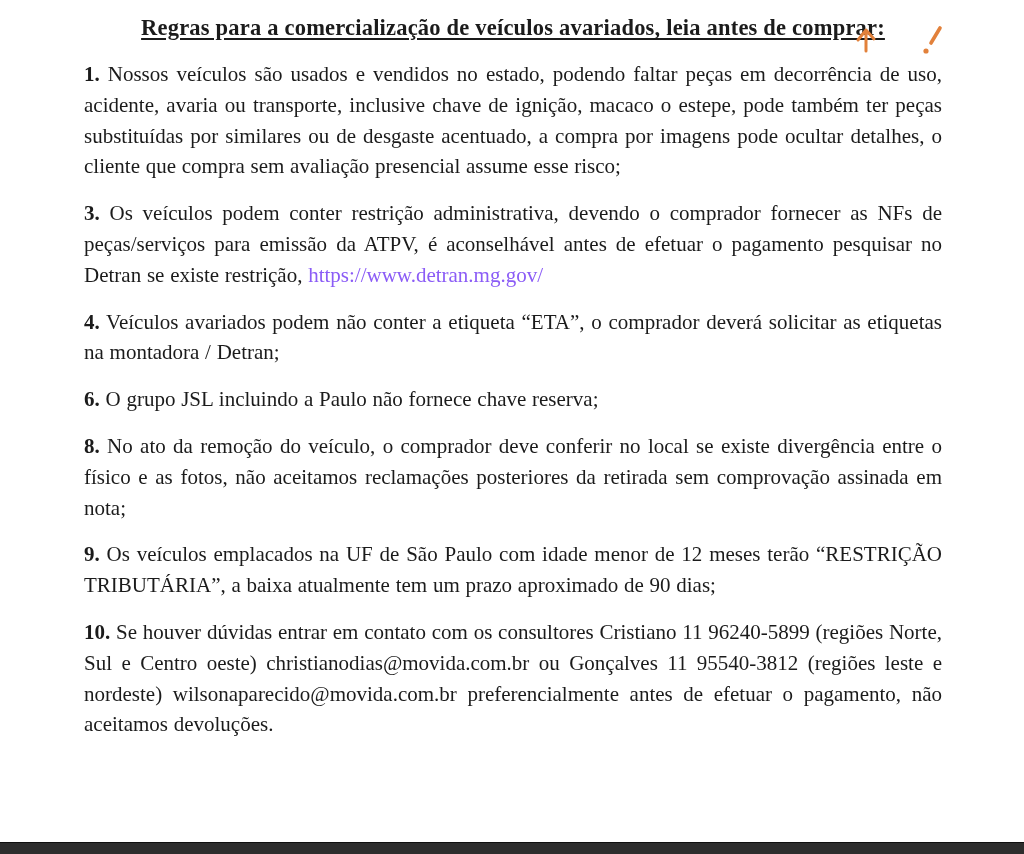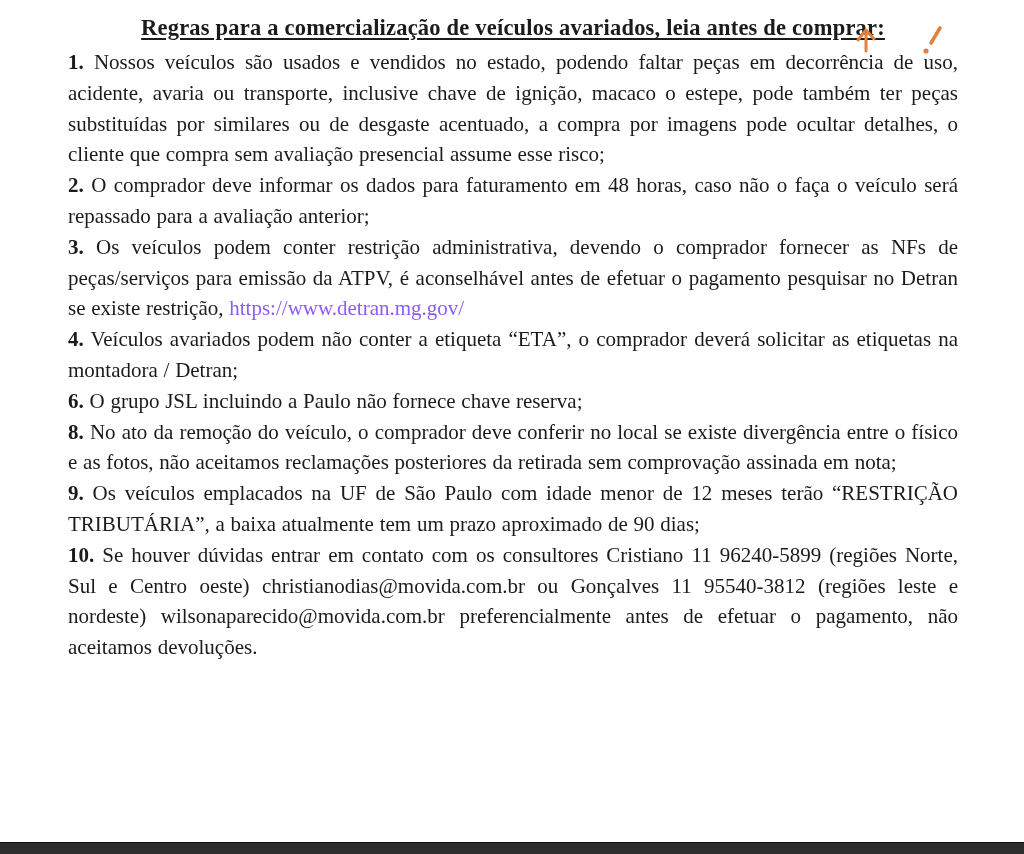--- a/index.html
+++ b/index.html
@@ -26,21 +26,21 @@
     font-weight: bold;
     margin: 0 0 4px 0;
     letter-spacing: 0.2px;
   }
   .doc-title .t {
     text-decoration: underline;
     text-underline-offset: 3px;
     text-decoration-thickness: 2px;
   }
   p.rule {
-    margin: 0;
+    margin: 16px;
     font-size: 21px;
     line-height: 30.8px;
     text-align: justify;
     word-spacing: 0.5px;
   }
   p.rule b { font-weight: bold; }
   a.doc-link {
     color: #8b5cf6;
     cursor: pointer;
   }
@@ -63,24 +63,20 @@
 
     <div class="doc-title">
       <span class="t">Regras para a comercialização de veículos avariados, leia antes de comprar:</span>
     </div>
 
     <p class="rule">
       <b>1.</b>
       <span>Nossos veículos são usados e vendidos no estado, podendo faltar peças em decorrência de uso, acidente, avaria ou transporte, inclusive chave de ignição, macaco o estepe, pode também ter peças substituídas por similares ou de desgaste acentuado, a compra por imagens pode ocultar detalhes, o cliente que compra sem avaliação presencial assume esse risco;</span>
     </p>
 
-    <p class="rule">
-      <b>2.</b>
-      <span>O comprador deve informar os dados para faturamento em 48 horas, caso não o faça o veículo será repassado para a avaliação anterior;</span>
-    </p>
 
     <p class="rule">
       <b>3.</b>
       <span>Os veículos podem conter restrição administrativa, devendo o comprador fornecer as NFs de peças/serviços para emissão da ATPV, é aconselhável antes de efetuar o pagamento pesquisar no Detran se existe restrição,</span>
       <a class="doc-link">https://www.detran.mg.gov/</a>
     </p>
 
     <p class="rule">
       <b>4.</b>
       <span>Veículos avariados podem não conter a etiqueta “ETA”, o comprador deverá solicitar as etiquetas na montadora / Detran;</span>

